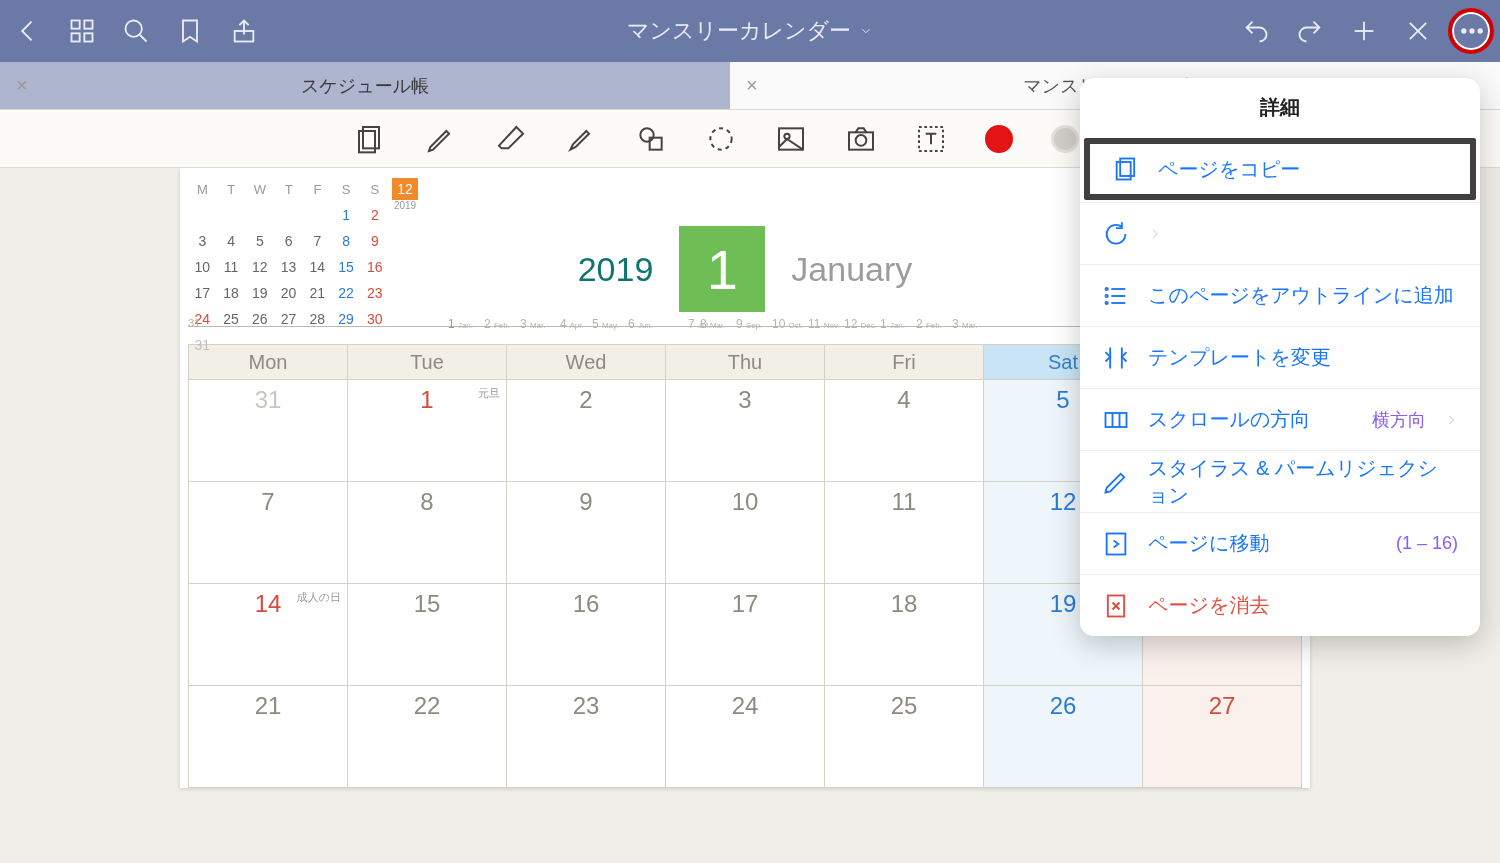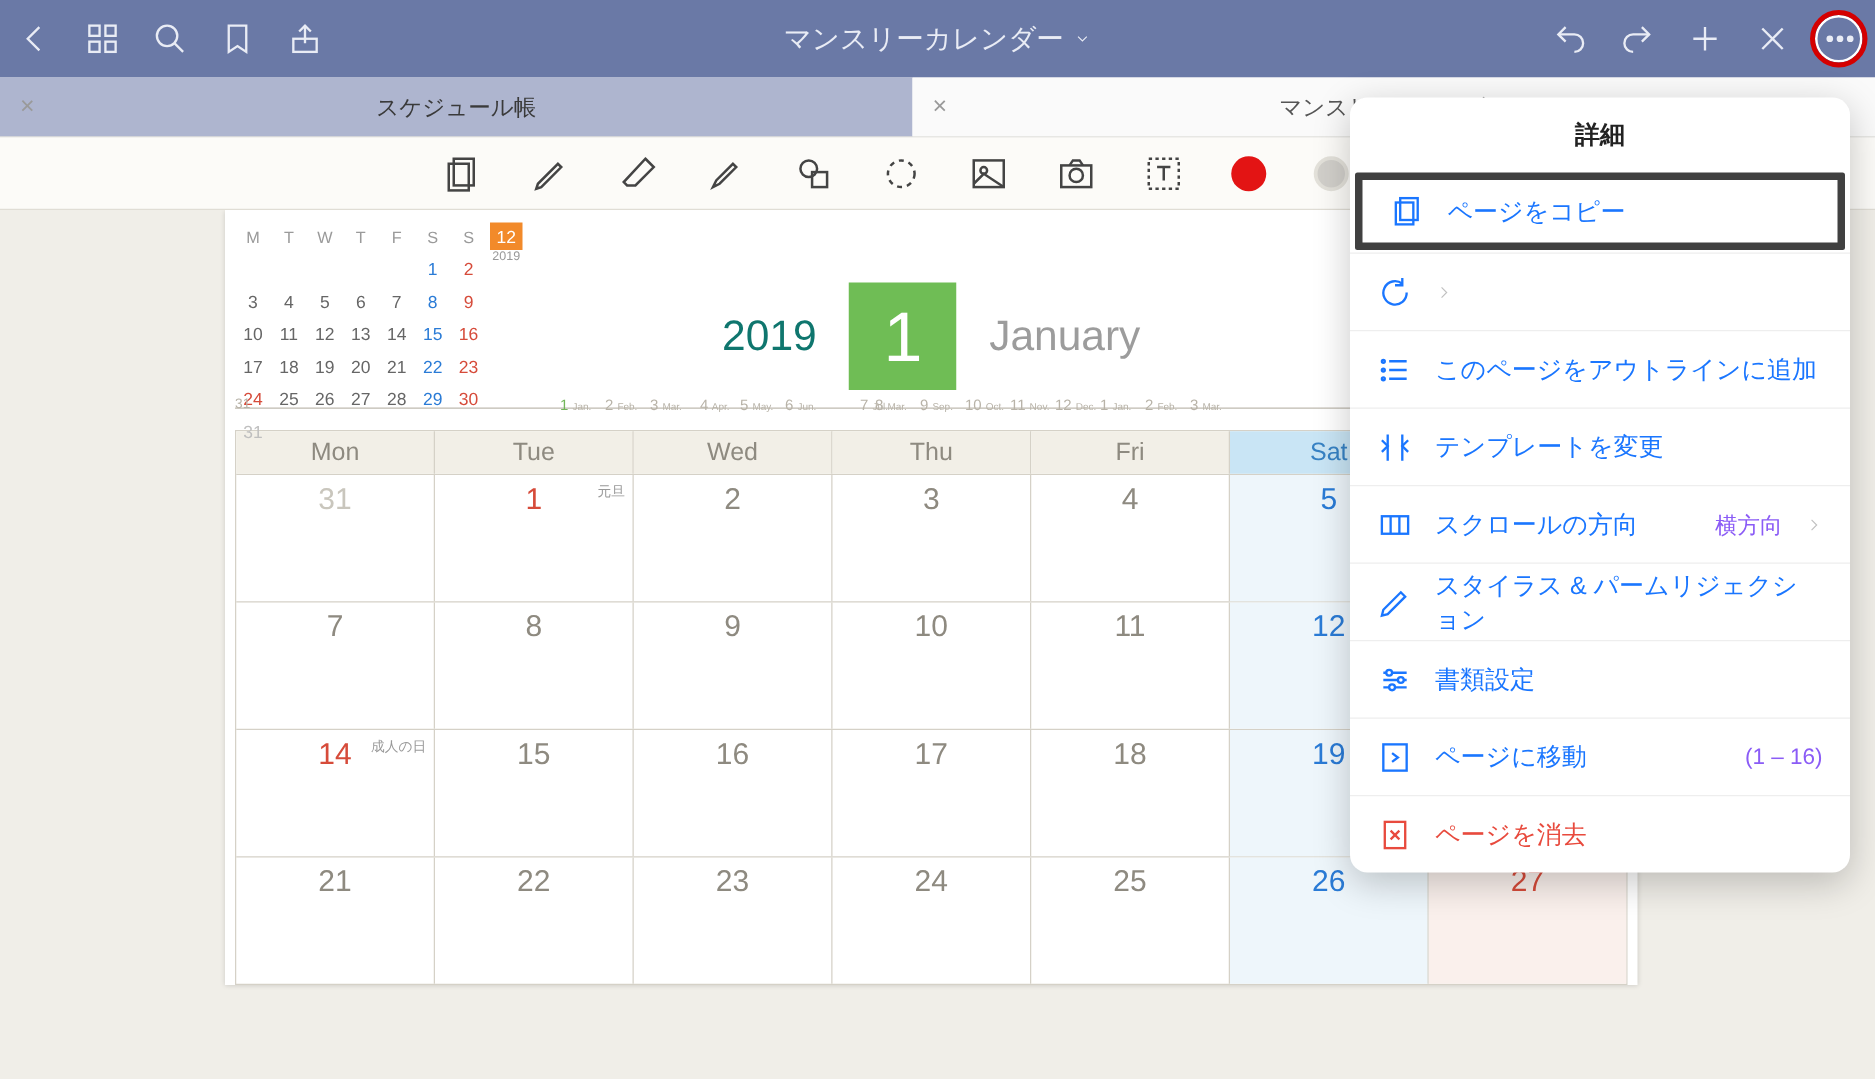--- a/index.html
+++ b/index.html
@@ -432,31 +432,20 @@
       </svg>
   </div>
   <div class="irow">
     <svg class="ic" viewBox="0 0 24 24">
         <path d="M3 21l4-1L19 8l-3-3L4 17z"></path>
       </svg>
     <span class="txt">スタイラス &amp; パームリジェクション</span>
   </div>
   <div class="irow">
     <svg class="ic" viewBox="0 0 24 24">
-        <line x1="4" y1="7" x2="20" y2="7"></line>
-        <line x1="4" y1="12" x2="20" y2="12"></line>
-        <line x1="4" y1="17" x2="20" y2="17"></line>
-        <circle cx="8" cy="7" r="2" fill="#fff"></circle>
-        <circle cx="16" cy="12" r="2" fill="#fff"></circle>
-        <circle cx="10" cy="17" r="2" fill="#fff"></circle>
-      </svg>
-    <span class="txt">書類設定</span>
-  </div>
-  <div class="irow">
-    <svg class="ic" viewBox="0 0 24 24">
         <rect x="4" y="3" width="16" height="18"></rect>
         <polyline points="10 9 14 12 10 15"></polyline>
       </svg>
     <span class="txt">ページに移動</span>
     <span class="aux">(1 – 16)</span>
   </div>
   <div class="irow red">
     <svg class="ic" viewBox="0 0 24 24">
         <rect x="5" y="3" width="14" height="18"></rect>
         <line x1="9" y1="9" x2="15" y2="15"></line>

